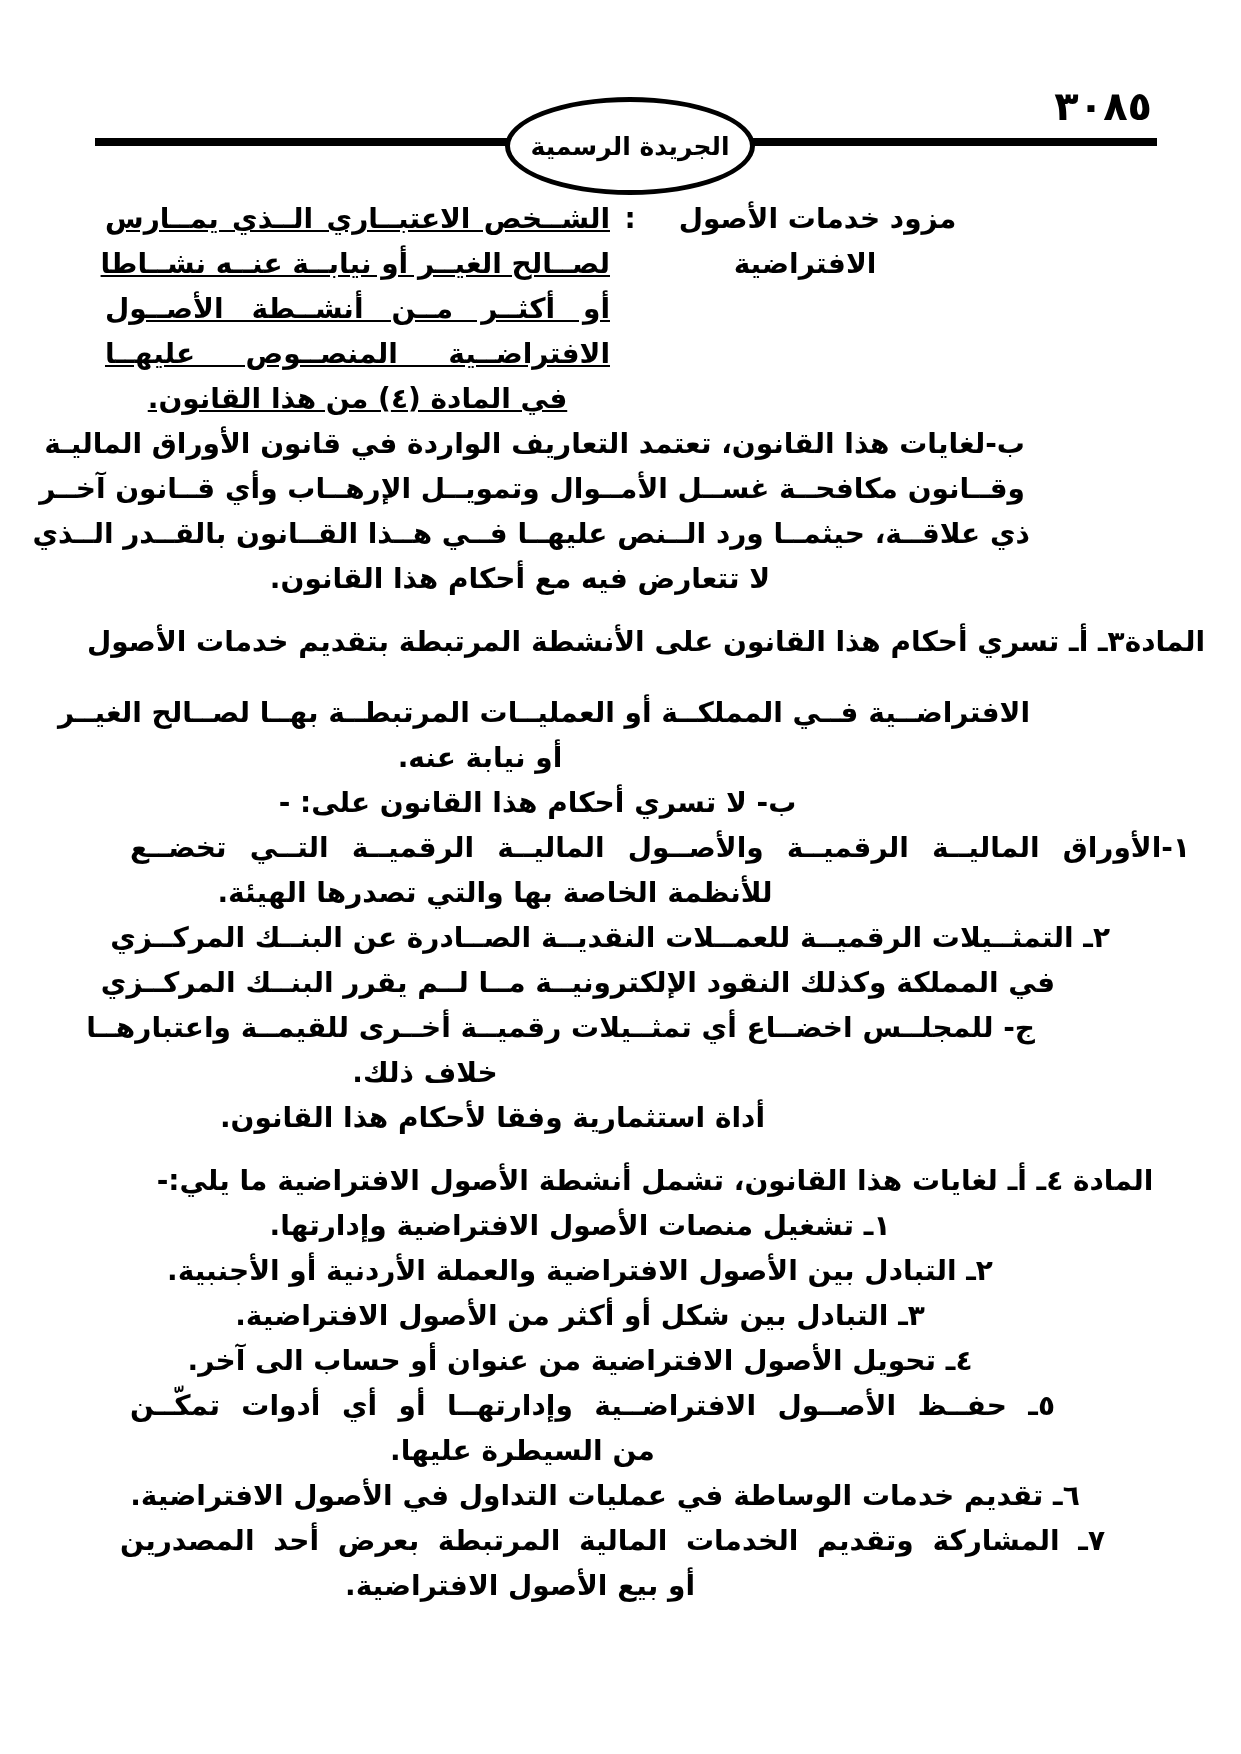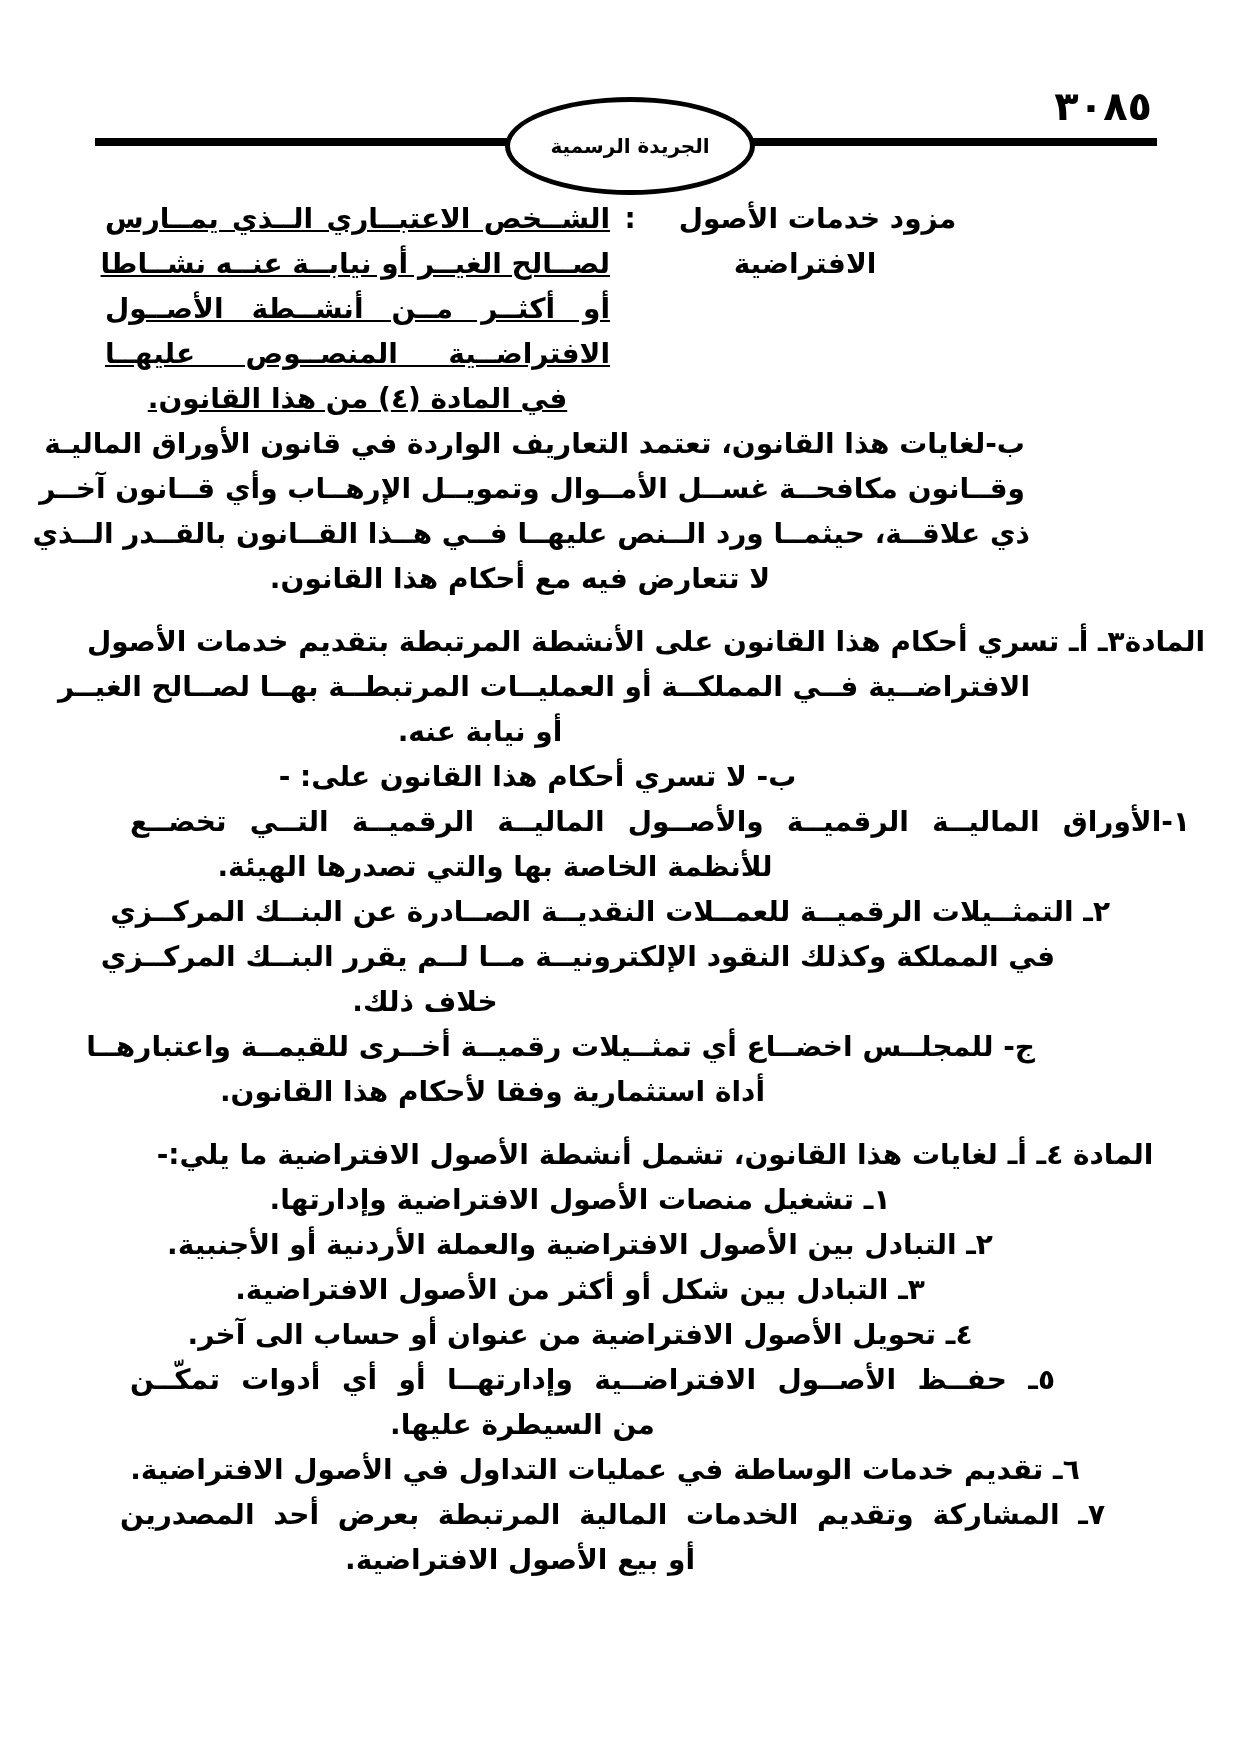--- a/index.html
+++ b/index.html
@@ -20,21 +20,21 @@
   }
   .head-rule{
     position:absolute;top:138px;left:95px;
     width:1062px;height:8px;background:#000;
   }
   .masthead-oval{
     position:absolute;top:97px;left:505px;
     width:240px;height:88px;
     background:#fff;border:5px solid #000;border-radius:50%;
     display:flex;align-items:center;justify-content:center;
-    font-size:20px;z-index:2;
+    font-size:25px;z-index:2;
   }
   
   .body-content{
     position:absolute;top:196px;right:36px;width:1100px;
     font-size:28px;
   }
   .b-line{
     height:45px;line-height:45px;
     white-space:nowrap;text-align:center;
   }
@@ -47,21 +47,21 @@
   .sep-col{width:40px;text-align:center;}
   .def-col{width:505px;text-decoration:underline;}
   
   .pr15{padding-right:15px;}  .pr95{padding-right:95px;}
   .pr100{padding-right:100px;}.pr150{padding-right:150px;}
   .pr170{padding-right:170px;}.pr175{padding-right:175px;}
   .pr180{padding-right:180px;}.pr235{padding-right:235px;}
   .pr265{padding-right:265px;}.pr270{padding-right:270px;}
   .pr320{padding-right:320px;}.pr325{padding-right:325px;}
   .pr350{padding-right:350px;}.pr460{padding-right:460px;}
-  .pl5{padding-left:5px;}   .pl15{padding-left:15px;}
+  .pl5{padding-left:5px;margin-top:26px;}   .pl15{padding-left:15px;}
   .pl25{padding-left:25px;} .pl45{padding-left:45px;}
   .mt25{margin-top:18px;}
 </style>
 </head>
 <body>
 
 <div class="page">
 
   <div class="page-number">٣٠٨٥</div>
   <div class="head-rule"></div>
@@ -92,22 +92,22 @@
     <div class="b-line pr270">لا تتعارض فيه مع أحكام هذا القانون.</div>
 
     <div class="b-line j pl5 mt25">المادة٣ـ أـ تسري أحكام هذا القانون على الأنشطة المرتبطة بتقديم خدمات الأصول</div>
     <div class="b-line j pr175 pl5">الافتراضــية فــي المملكــة أو العمليــات المرتبطــة بهــا لصــالح الغيــر</div>
     <div class="b-line pr350">أو نيابة عنه.</div>
     <div class="b-line pr235">ب- لا تسري أحكام هذا القانون على: -</div>
     <div class="b-line j pr15 pl25">١-الأوراق الماليــة الرقميــة والأصــول الماليــة الرقميــة التــي تخضــع</div>
     <div class="b-line pr320">للأنظمة الخاصة بها والتي تصدرها الهيئة.</div>
     <div class="b-line j pr95 pl15">٢ـ التمثــيلات الرقميــة للعمــلات النقديــة الصــادرة عن البنــك المركــزي</div>
     <div class="b-line j pr150 pl15">في المملكة وكذلك النقود الإلكترونيــة مــا لــم يقرر البنــك المركــزي</div>
+    <div class="b-line j pr170 pl15">ج- للمجلــس اخضــاع أي تمثــيلات رقميــة أخــرى للقيمــة واعتبارهــا</div>
     <div class="b-line pr460">خلاف ذلك.</div>
-    <div class="b-line j pr170 pl15">ج- للمجلــس اخضــاع أي تمثــيلات رقميــة أخــرى للقيمــة واعتبارهــا</div>
     <div class="b-line pr325">أداة استثمارية وفقا لأحكام هذا القانون.</div>
 
     <div class="b-line mt25">المادة ٤ـ أـ لغايات هذا القانون، تشمل أنشطة الأصول الافتراضية ما يلي:-</div>
     <div class="b-line pr150">١ـ تشغيل منصات الأصول الافتراضية وإدارتها.</div>
     <div class="b-line pr150">٢ـ التبادل بين الأصول الافتراضية والعملة الأردنية أو الأجنبية.</div>
     <div class="b-line pr150">٣ـ التبادل بين شكل أو أكثر من الأصول الافتراضية.</div>
     <div class="b-line pr150">٤ـ تحويل الأصول الافتراضية من عنوان أو حساب الى آخر.</div>
     <div class="b-line j pr150 pl25">٥ـ حفــظ الأصــول الافتراضــية وإدارتهــا أو أي أدوات تمكّــن</div>
     <div class="b-line pr265">من السيطرة عليها.</div>
     <div class="b-line pr100">٦ـ تقديم خدمات الوساطة في عمليات التداول في الأصول الافتراضية.</div>

